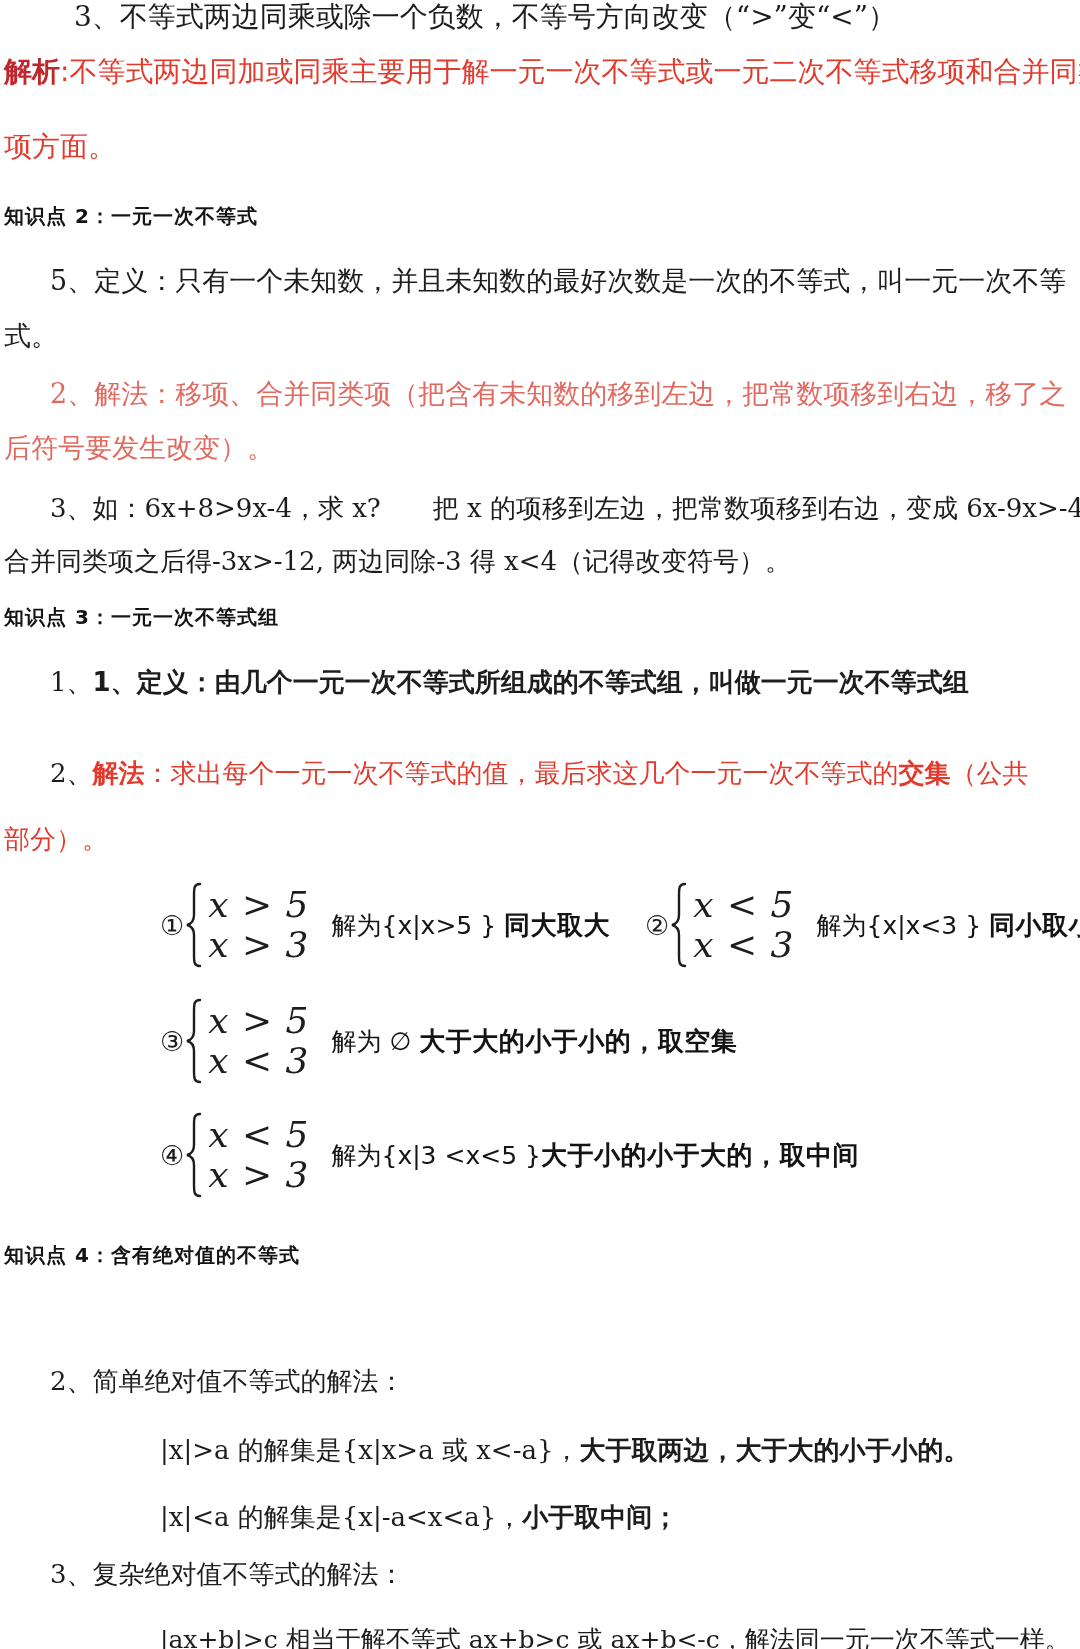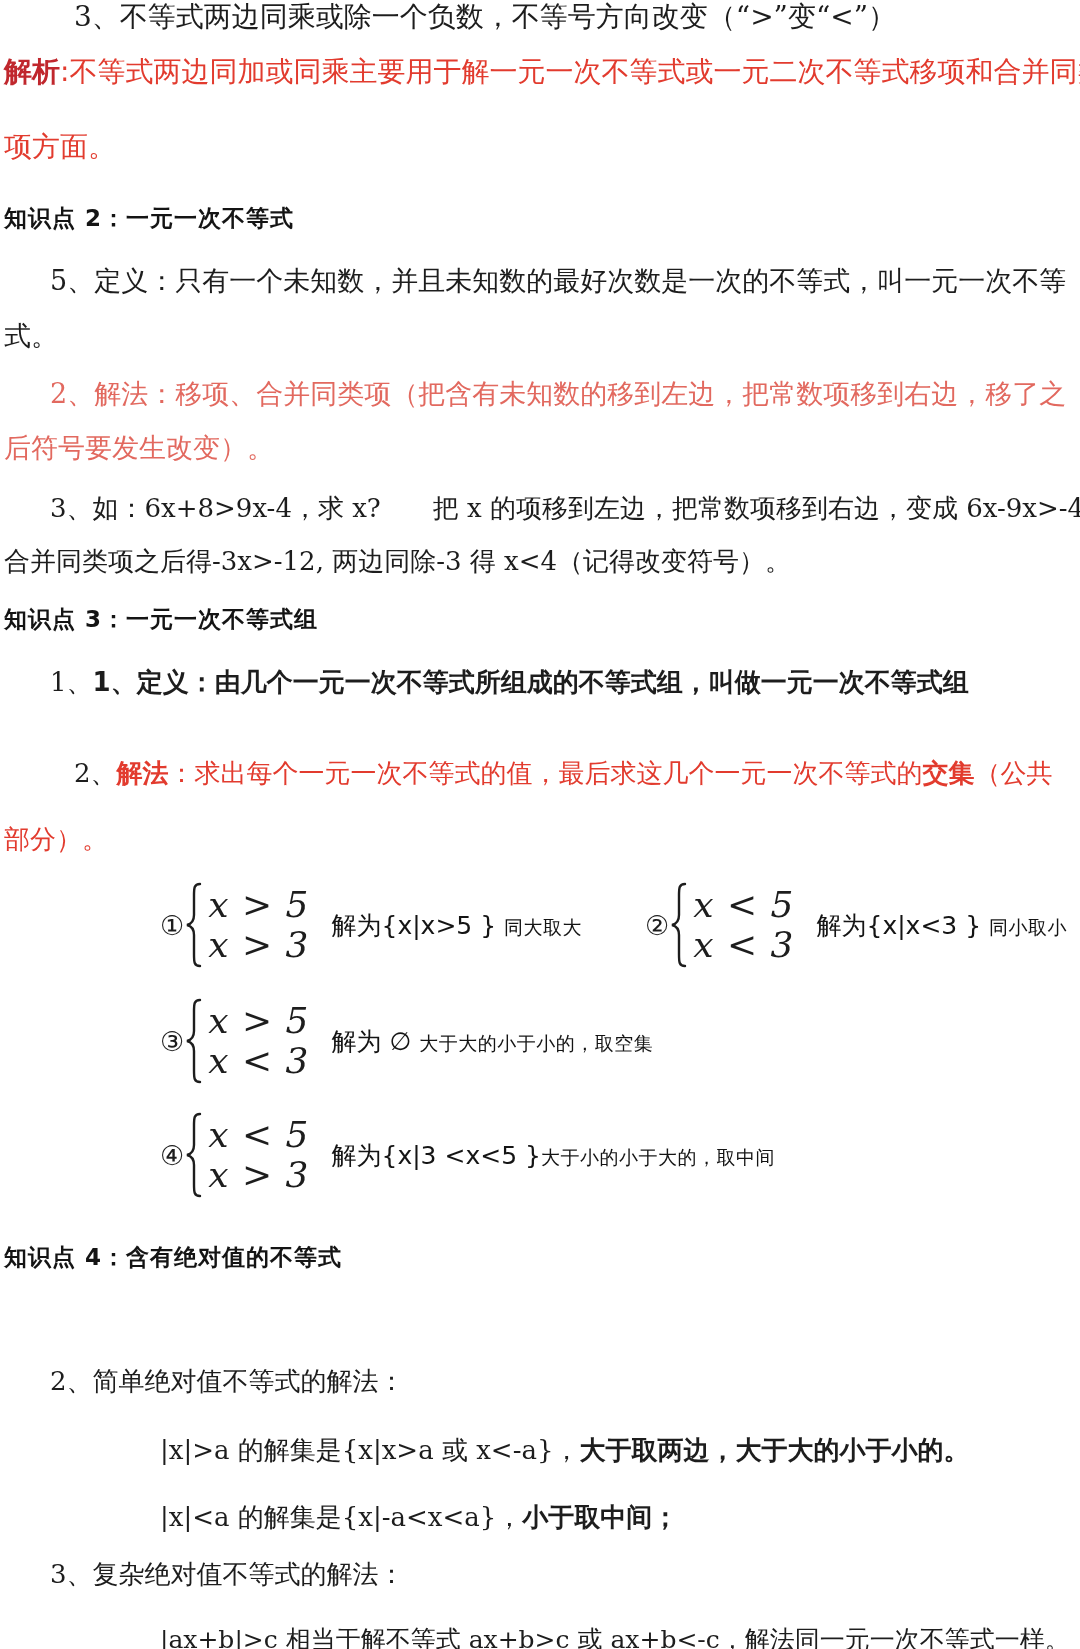--- a/index.html
+++ b/index.html
@@ -41,21 +41,21 @@
   .f27 { font-size: 27px; }
   .f26 { font-size: 26px; }
   .f25 { font-size: 25px; }
 
   
   .kp-heading {
     position: absolute;
     white-space: nowrap;
     font-family: "DejaVu Sans", "Liberation Sans", sans-serif;
     font-weight: bold;
-    font-size: 23px;
+    font-size: 20px;
     letter-spacing: 1px;
     color: #141414;
   }
 
   
   .sys-block {
     position: absolute;
     display: flex;
     align-items: center;
     white-space: nowrap;
@@ -90,22 +90,22 @@
     letter-spacing: 1px;
   }
   .sys-answer {
     margin-left: 22px;
     font-family: "DejaVu Sans", "Liberation Sans", sans-serif;
     font-size: 25px;
     color: #141414;
   }
   .sys-answer .hl {
     font-family: "DejaVu Sans", "Liberation Sans", sans-serif;
-    font-weight: normal;
-    font-size: 19px;
+    font-weight: bold;
+    font-size: 26px;
     letter-spacing: 0.5px;
   }
 
   
   .abs {
     font-family: "DejaVu Serif", "Liberation Serif", serif;
   }
 </style>
 </head>
 <body>
@@ -129,21 +129,21 @@
 
   <div class="line serif f26 t-black" style="left:50px; top:495px;">3、如：6x+8&gt;9x-4，求 x?　　把 x 的项移到左边，把常数项移到右边，变成 6x-9x&gt;-4-8,</div>
   <div class="line serif f26 t-black" style="left:4px; top:548px;">合并同类项之后得-3x&gt;-12, 两边同除-3 得 x&lt;4（记得改变符号）。</div>
 
   <div class="kp-heading" style="left:4px; top:604px;text-align:center;">知识点 3：一元一次不等式组</div>
 
   <div class="line" style="left:50px; top:669px;">
     <span class="serif f26 t-black">1、</span><span class="sans-b f26 t-black">1、定义：由几个一元一次不等式所组成的不等式组，叫做一元一次不等式组</span>
   </div>
 
-  <div class="line" style="left:50px; top:760px;margin-left:24px;">
+  <div class="line" style="left:50px; top:760px;">
     <span class="serif f26 t-black">2、</span><span class="sans-b f26 t-red">解法</span><span class="sans f26 t-red">：求出每个一元一次不等式的值，最后求这几个一元一次不等式的</span><span class="sans-b f26 t-red">交集</span><span class="sans f26 t-red">（公共</span>
   </div>
   <div class="line sans f26 t-red" style="left:4px; top:826px;text-align:center;">部分）。</div>
 
   <div class="sys-block" style="left:160px; top:882px;">
     <span class="sys-index">①</span>
     <span class="brace">
       <svg width="17" height="86" viewBox="0 0 17 86" fill="none">
         <path d="M15 2 C9 2 9 6 9 14 L9 33 C9 40 6 42 2 43 C6 44 9 46 9 53 L9 72 C9 80 9 84 15 84" stroke="#1d1d1d" stroke-width="2.4" stroke-linecap="round" fill="none"></path>
       </svg>

